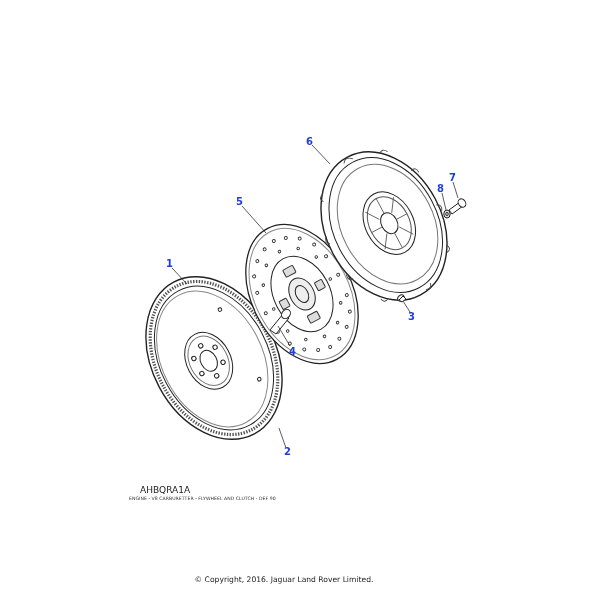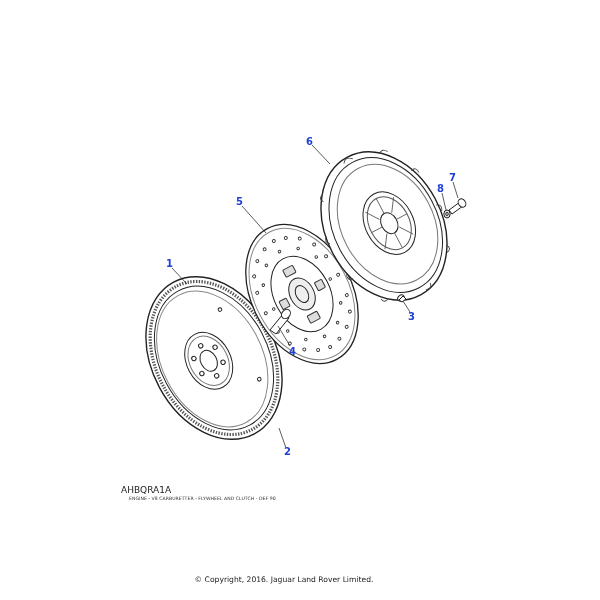--- a/index.html
+++ b/index.html
@@ -1,19 +1,19 @@
 <!DOCTYPE html>
 <html><head>
 <meta charset="utf-8">
 <style>
   html, body { margin:0; padding:0; background:#ffffff; }
   body { width:600px; height:600px; position:relative; overflow:hidden; font-family:"DejaVu Sans", sans-serif; }
   #diagram { position:absolute; left:0; top:0; width:600px; height:600px; }
   .callout { position:absolute; font-family:"DejaVu Sans", sans-serif; font-weight:bold; font-size:10px; color:#1f3fd6; line-height:10px; }
-  .diag-code { position:absolute; left:121px; top:485px; font-family:"DejaVu Sans", sans-serif; font-size:9px; color:#222; }
+  .diag-code { position:absolute; left:140px; top:485px; font-family:"DejaVu Sans", sans-serif; font-size:9px; color:#222; }
   .diag-title { position:absolute; left:129px; top:496px; font-family:"DejaVu Sans", sans-serif; font-size:4.6px; color:#333; letter-spacing:0.05px; }
   .copyright { position:absolute; left:0; width:568px; top:575px; text-align:center; font-family:"DejaVu Sans", sans-serif; font-size:7.6px; color:#222; }
 </style>
 </head>
 <body>
 
 <svg id="diagram" viewBox="0 0 600 600" xmlns="http://www.w3.org/2000/svg">
 
   <g fill="none" stroke="#222" stroke-width="1">
     <g transform="translate(214,358) rotate(-28)">

